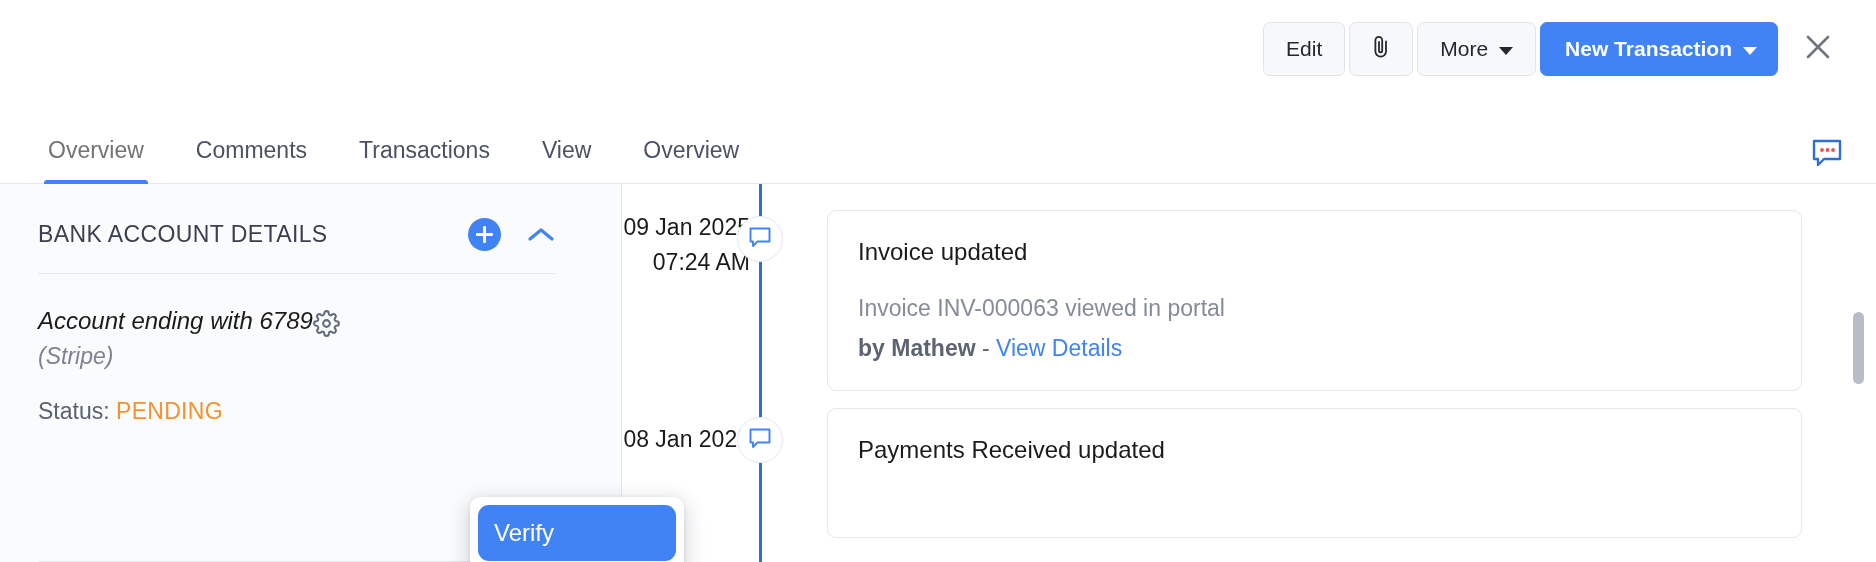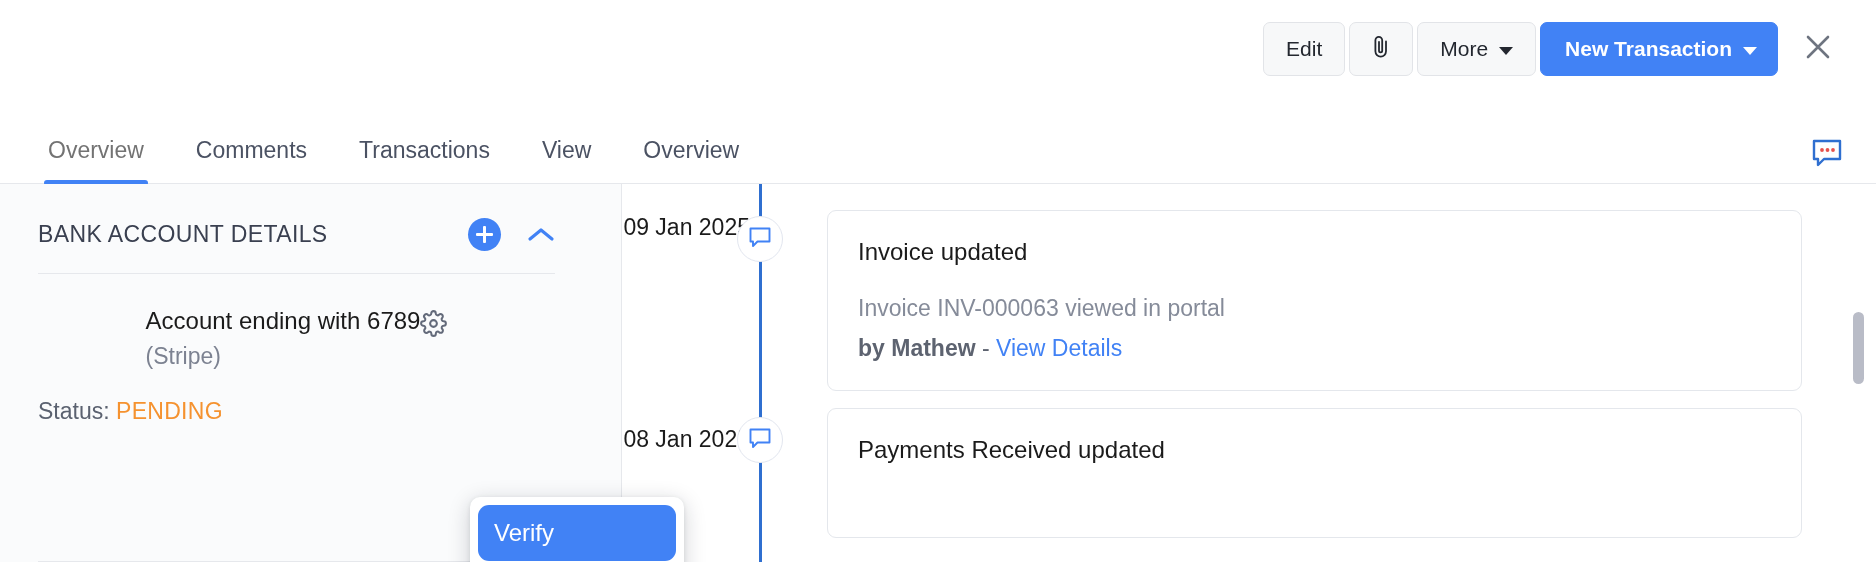--- a/index.html
+++ b/index.html
@@ -161,21 +161,22 @@
     content: ""; position: absolute; background: #fff; border-radius: 1px;
   }
   .plus-circle::before { left: 8px; right: 8px; top: 15px; height: 3px; }
   .plus-circle::after { top: 8px; bottom: 8px; left: 15px; width: 3px; }
   .chevron-up { cursor: pointer; line-height: 0; }
 
   .acct-block { padding-top: 30px; position: relative; }
   .acct-row {
     display: flex;
     align-items: flex-start;
-    justify-content: center;
+    justify-content: flex-start;
+    font-style: italic;
   }
   .acct-name {
     font-size: 24px;
     color: #1b1b1b;
     line-height: 1.45;
   }
   .acct-sub {
     font-size: 23px;
     color: #7c8291;
     margin-top: 4px;
@@ -400,20 +401,21 @@
 
       <div class="acct-divider"></div>
     </div>
 
     <div class="timeline-area">
       <div class="timeline-line"></div>
 
       <div class="tl-entry" style="top: 26px;">
         <div class="tl-date">
           <div>09 Jan 2025</div>
+          <div>07:24 AM</div>
         </div>
         <div class="tl-dot" style="top: 6px;">
           <span>
             <svg width="24" height="23" viewBox="0 0 24 23" fill="none" stroke="#4182f5" stroke-width="1.9" stroke-linejoin="round">
               <path d="M2.5 2.5h19v13H9.5l-4.5 4.5v-4.5H2.5z"></path>
             </svg>
           </span>
         </div>
         <div class="tl-card" style="top: 0;">
           <div class="card-title">Invoice updated</div>

